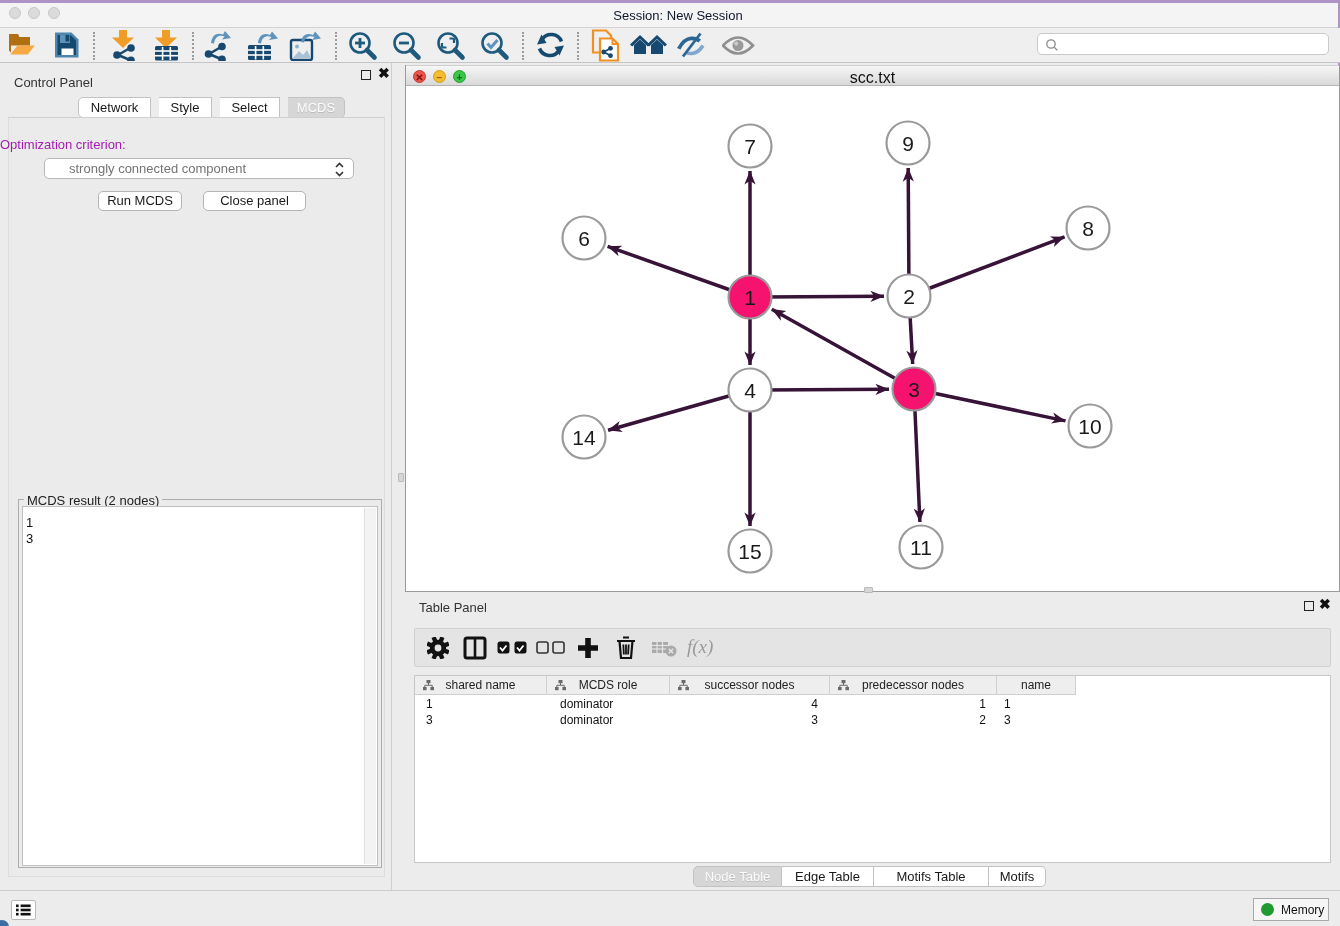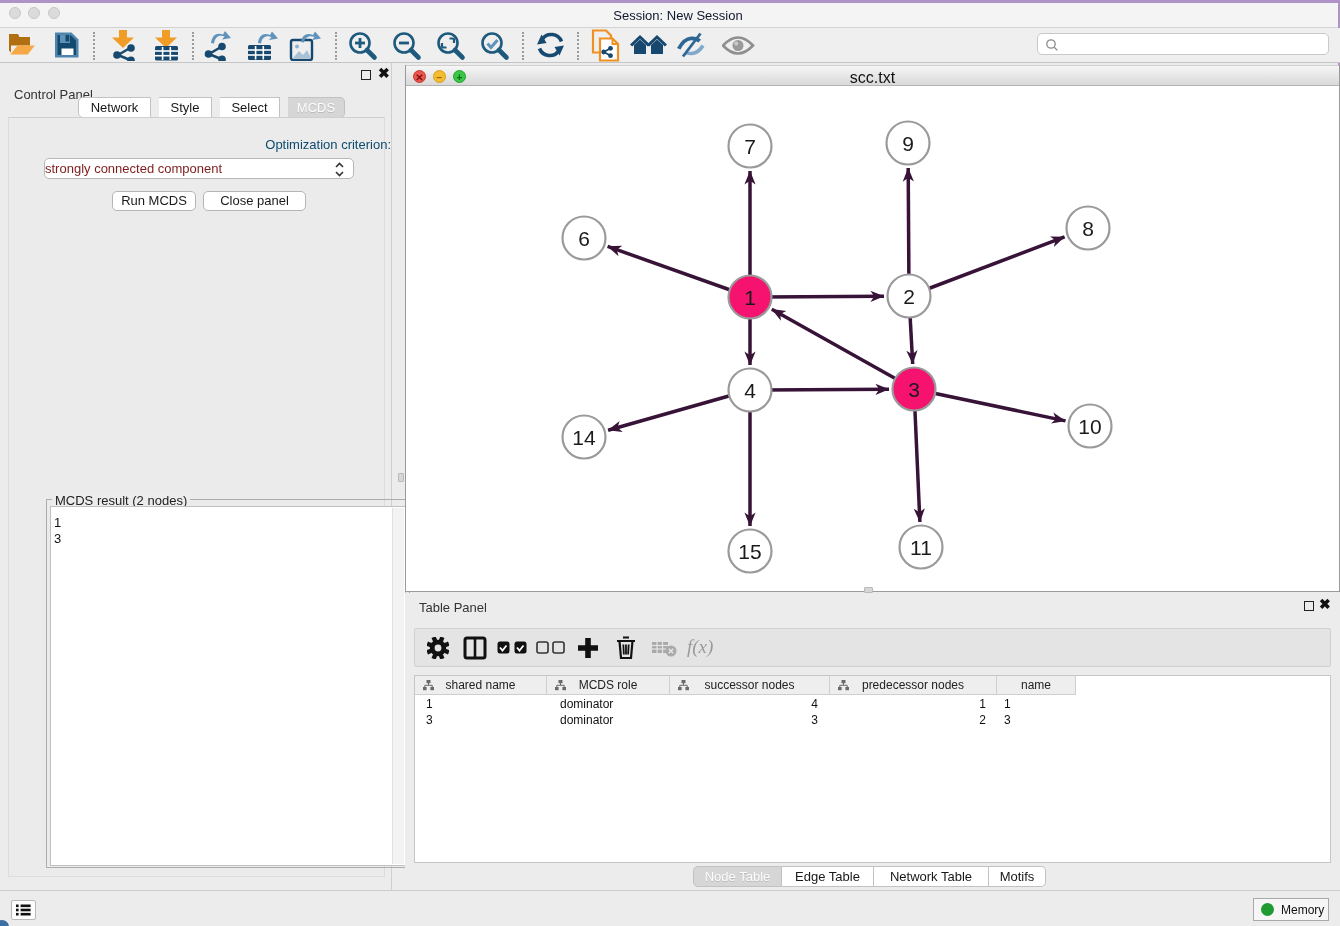--- a/index.html
+++ b/index.html
@@ -25,42 +25,42 @@
     border-left:2px dotted #9b9b9b; }
   #searchbox { position:absolute; left:1037px; top:5px; width:292px; height:22px;
     background:#fff; border:1px solid #c9c9c9; border-radius:5px; }
   #searchbox svg { position:absolute; left:7px; top:4px; }
   .ticon { position:absolute; top:2px; }
   
   #cpanel { left:0; top:63px; width:392px; height:827px; background:#ececec;
     border-right:1px solid #cfcfcf; }
   .grip { position:absolute; background:#d6d6d6; border:1px solid #b9b9b9; border-radius:1px; }
   #cpanel-header { position:absolute; left:0; top:0; width:100%; height:26px; }
-  #cpanel-header .t { position:absolute; left:14px; top:24px; font-size:13px; color:#333; }
+  #cpanel-header .t { position:absolute; left:14px; top:12px; font-size:13px; color:#333; }
   .hdr-float { position:absolute; top:7px; width:10px; height:10px; border:1.5px solid #222; }
   .hdr-x { position:absolute; top:2px; font-size:14px; color:#111; font-weight:bold; }
   
   .tabrow { position:absolute; display:flex; }
   .tab { height:21px; font-size:13px; color:#181818; text-align:center;
     background:#fff; border:1px solid #c2c2c2; border-left:none; line-height:20px; }
   .tab.first { border-left:1px solid #c2c2c2; border-radius:5px 0 0 5px; }
   .tab.last { border-radius:0 5px 5px 0; }
   .tab.sel { background:#d6d6d6; color:#fdfdfd; text-shadow:0 1px 0 #bbb; }
   #cp-tabs { left:78px; top:34px;gap:8px; }
   #cp-box { position:absolute; left:8px; top:54px; width:377px; height:760px;
     background:#ebebeb; border:1px solid #dcdcdc; border-top:1px solid #cfcfcf; }
-  #opt-label { position:absolute; left:0; top:74px; width:100%; text-align:right;
-    font-size:13px; color:#0c4a6e; }
+  #opt-label { position:absolute; left:0; top:74px; width:100%; text-align:left;
+    font-size:13px; color:#a21caf; }
   #opt-select { position:absolute; left:44px; top:95px; width:310px; height:21px;
     background:#fff; border:1px solid #b8b8b8; border-radius:5px;
-    font-size:13px; color:#7f1d1d; line-height:19px; padding-left:0; }
+    font-size:13px; color:#737373; line-height:19px; padding-left:24px; }
   .btn { position:absolute; height:20px; background:#fff; border:1px solid #b5b5b5;
     border-radius:5px; font-size:13px; color:#1a1a1a; text-align:center; line-height:18px; }
   
-  #fieldset { position:absolute; left:18px; top:430px; width:364px; height:375px;margin-left:28px; }
+  #fieldset { position:absolute; left:18px; top:430px; width:364px; height:375px; }
   #fs-border { position:absolute; left:0; top:6px; width:100%; height:369px;
     border:1px solid #adadad; }
   #fs-label { position:absolute; left:6px; top:0px; background:#ececec; padding:0 3px;
     font-size:13px; color:#222; }
   #fs-text { position:absolute; left:4px; top:13px; width:356px; height:360px;
     background:#fff; border:1px solid #c0c0c0; font-size:13px; color:#111;
     padding:8px 0 0 3px; line-height:16px; }
   #fs-scroll { position:absolute; right:1px; top:1px; width:12px; height:356px;
     background:#f3f3f3; border-left:1px solid #e0e0e0; }
   
@@ -261,21 +261,21 @@
       <div class="tab" style="width:60px">Select</div>
       <div class="tab last sel" style="width:57px">MCDS</div>
     </div>
     <div id="cp-box"></div>
     <div id="opt-label">Optimization criterion:</div>
     <div id="opt-select">strongly connected component
       <svg class="chev" style="position:absolute;right:8px;top:3px" width="11" height="15" viewBox="0 0 11 15">
           <path d="M2,5 L5.5,1.5 L9,5 M2,10 L5.5,13.5 L9,10" fill="none" stroke="#333" stroke-width="1.6"></path>
         </svg>
     </div>
-    <div class="btn" style="left:112px; top:128px; width:84px;">Run MCDS</div>
+    <div class="btn" style="left:98px; top:128px; width:84px;">Run MCDS</div>
     <div class="btn" style="left:203px; top:128px; width:103px;">Close panel</div>
     <div id="fieldset">
       <div id="fs-border"></div>
       <div id="fs-label">MCDS result (2 nodes)</div>
       <div id="fs-text">1<br>3<div id="fs-scroll"></div></div>
     </div>
   </div>
 
   <div class="abs" id="netwin">
     <div id="nw-titlebar">
@@ -436,21 +436,21 @@
       <div class="td" style="left:589px;top:20px">1</div>
       <div class="td" style="left:11px;top:36px">3</div>
       <div class="td" style="left:145px;top:36px">dominator</div>
       <div class="td" style="left:255px;top:36px;width:148px;text-align:right">3</div>
       <div class="td" style="left:415px;top:36px;width:156px;text-align:right">2</div>
       <div class="td" style="left:589px;top:36px">3</div>
     </div>
     <div class="tabrow" id="tp-tabs">
       <div class="tab first sel" style="width:89px">Node Table</div>
       <div class="tab" style="width:92px">Edge Table</div>
-      <div class="tab" style="width:115px">Network Table</div>
+      <div class="tab" style="width:115px">Motifs Table</div>
       <div class="tab last" style="width:57px">Motifs</div>
     </div>
   </div>
 
   <div class="abs grip" style="left:398px; top:473px; width:6px; height:9px;"></div>
   <div class="abs grip" style="left:864px; top:587px; width:9px; height:6px;"></div>
   <div class="abs" style="left:0; top:920px; width:9px; height:7px; overflow:hidden; z-index:9;">
       <div style="position:absolute;left:-5px;top:0;width:14px;height:14px;border-radius:50%;background:#3a6ea5;"></div>
     </div>
   <div class="abs" id="statusbar">

